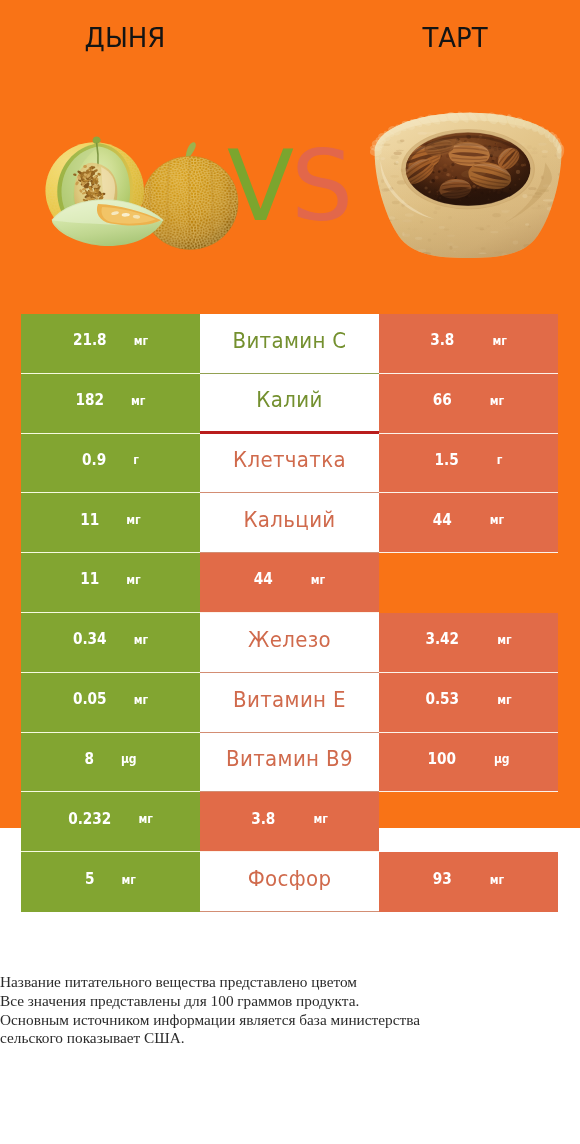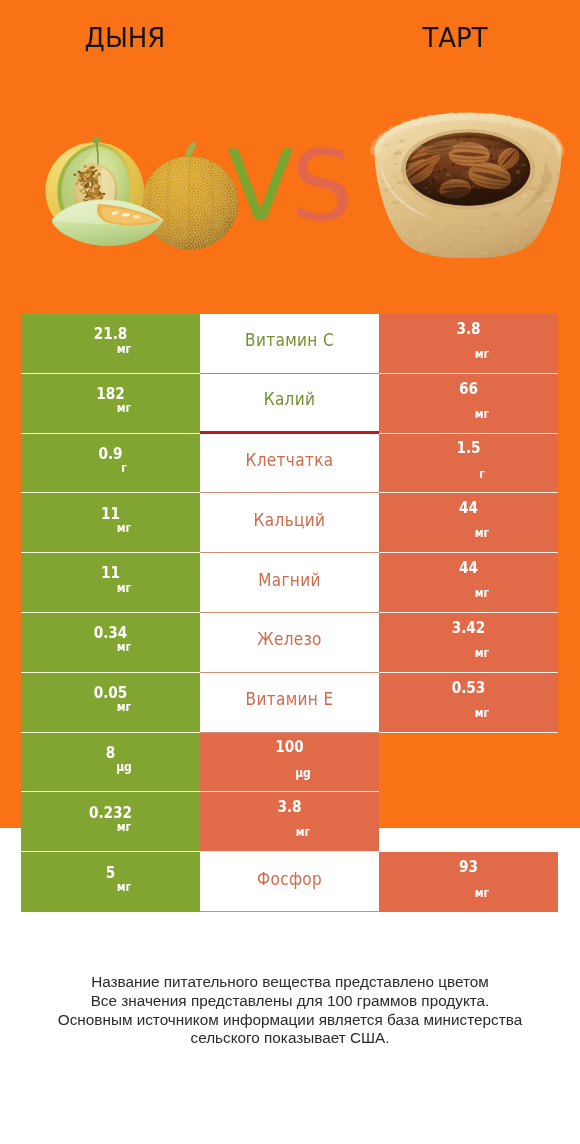--- a/index.html
+++ b/index.html
@@ -10,28 +10,28 @@
   #t-left{left:-20px;width:290px;}
   #t-right{left:165px;width:580px;}
 
   #melon{position:absolute;left:37.6px;top:132px;width:205.5px;height:137.6px;}
   #tart{position:absolute;left:369.6px;top:104px;width:196.1px;height:154px;}
   .vs{position:absolute;left:0;top:140px;width:580px;height:100px;}
 
   .table{position:absolute;left:21px;top:314px;width:537px;}
   .row{display:flex;height:59.8px;box-sizing:border-box;}
   .cell{display:flex;align-items:center;justify-content:center;width:179px;box-sizing:border-box;}
-  .side{color:#fff;font-family:"DejaVu Sans Condensed","DejaVu Sans",sans-serif;font-size:15.2px;font-weight:bold;line-height:1;padding-bottom:5px;flex-direction:column;}
+  .side{color:#fff;font-family:"DejaVu Sans Condensed","DejaVu Sans",sans-serif;font-size:15.2px;font-weight:bold;line-height:1;padding-bottom:5px;}
   .side .u{font-size:12px;margin-left:3px;font-weight:bold;padding-left:24px;}
   .left{background:#82a531;border-bottom:1px solid #f6fbdf;}
   .right{background:#e16b48;border-bottom:1px solid #fdf3e9;gap:11px;}
-  .mid{background:#fff;font-family:"DejaVu Sans Condensed","DejaVu Sans",sans-serif;font-size:17px;font-weight:400;letter-spacing:.35px;line-height:1;padding-bottom:5px;}
+  .mid{background:#fff;font-family:"DejaVu Sans Condensed","DejaVu Sans",sans-serif;font-size:22px;font-weight:400;letter-spacing:.35px;line-height:1;padding-bottom:5px;}
   .row:last-child .left,.row:last-child .right{border-bottom:none;}
 
-  .footer{position:absolute;top:973px;left:0;width:580px;text-align:center;font-family:Liberation Sans, sans-serif;font-size:15.3px;color:#2b2b2b;line-height:18.8px;}
+  .footer{position:absolute;top:973px;left:0;width:580px;font-family:Liberation Serif, serif;font-size:15.3px;color:#2b2b2b;line-height:18.8px;}
 </style>
 </head>
 <body>
 
 <div class="page">
   <div class="title" id="t-left">Дыня</div>
   <div class="title" id="t-right">Тарт</div>
 
   <svg id="melon" width="192" height="134" viewBox="0 0 192 134" preserveAspectRatio="none">
 <defs>
@@ -1017,21 +1017,20 @@
         <div class="cell side right">
           <span>44</span>
           <span class="u">мг</span>
         </div>
       </div>
       <div class="row">
         <div class="cell side left">
           <span>11</span>
           <span class="u">мг</span>
         </div>
-        <div class="cell mid" style="color:#d06a4c;border-bottom:1px solid #d38e74">Магний</div>
         <div class="cell side right">
           <span>44</span>
           <span class="u">мг</span>
         </div>
       </div>
       <div class="row">
         <div class="cell side left">
           <span>0.34</span>
           <span class="u">мг</span>
         </div>
@@ -1050,20 +1049,21 @@
         <div class="cell side right">
           <span>0.53</span>
           <span class="u">мг</span>
         </div>
       </div>
       <div class="row">
         <div class="cell side left">
           <span>8</span>
           <span class="u">µg</span>
         </div>
+        <div class="cell mid" style="color:#d06a4c;border-bottom:1px solid #d38e74">Витамин B9</div>
         <div class="cell side right">
           <span>100</span>
           <span class="u">µg</span>
         </div>
       </div>
       <div class="row">
         <div class="cell side left">
           <span>0.232</span>
           <span class="u">мг</span>
         </div>

